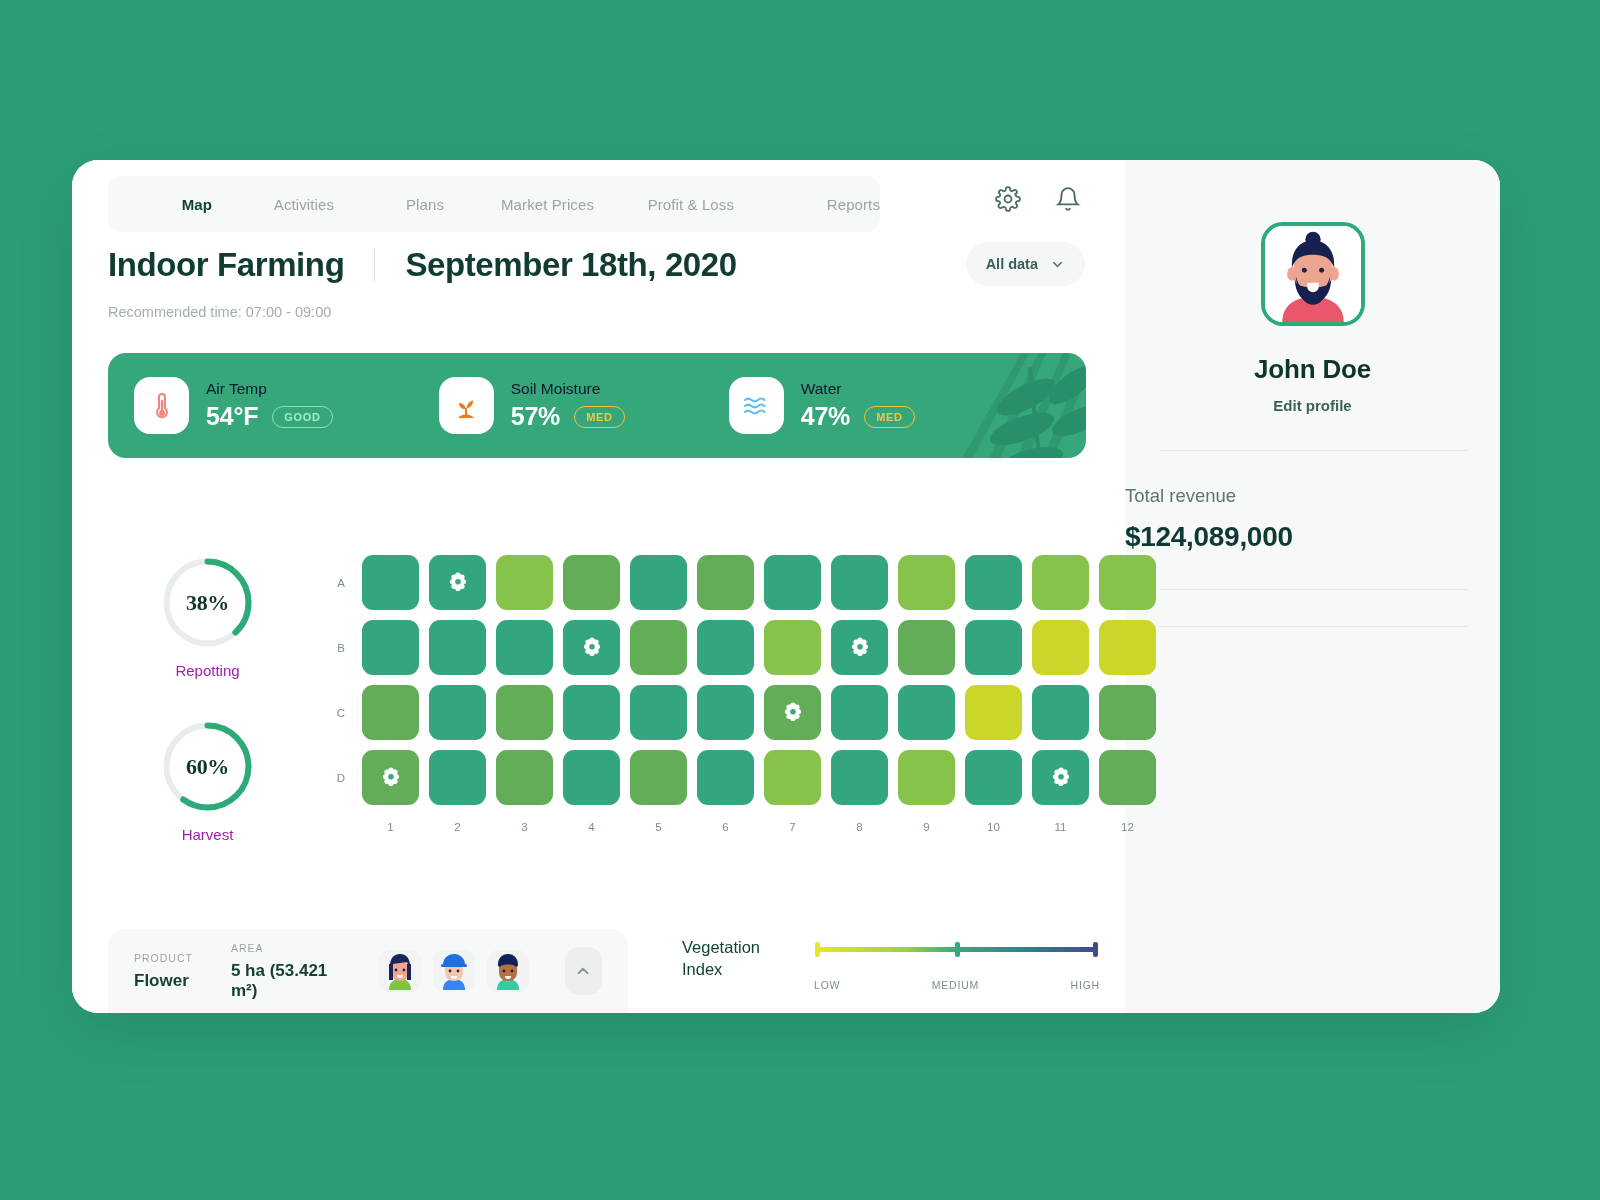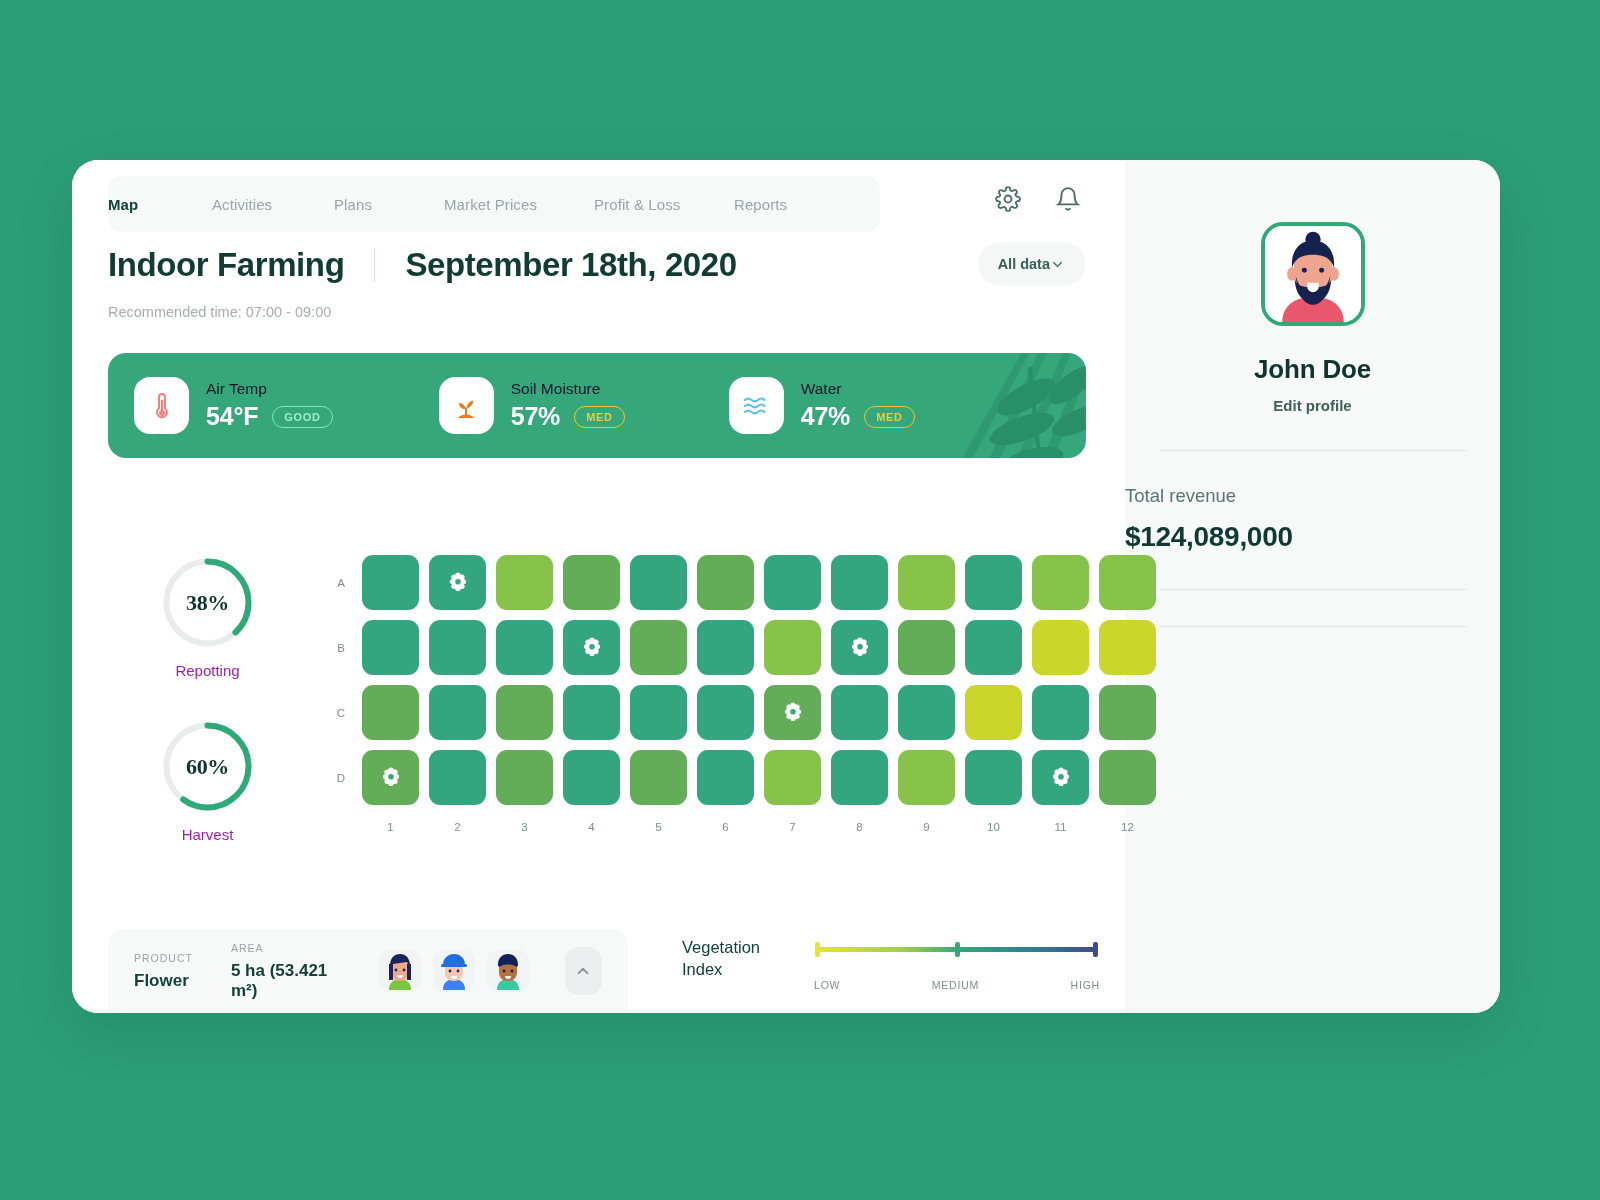--- a/index.html
+++ b/index.html
@@ -23,40 +23,40 @@
   .main { width: 1053px; position: relative; background:#fff; }
 
   .navbar {
     position:absolute; left:36px; top:16px;
     width:772px; height:56px;
     background:#f7f8f8; border-radius:14px;
     display:flex; align-items:center;
   }
   .nav-item {
     font-size:15px; color:#9aa6a5; letter-spacing:.1px;
-    text-align:left; cursor:pointer; user-select:none;
+    text-align:right; cursor:pointer; user-select:none;
   }
   .nav-item.active { color:#11423a; font-weight:bold; }
   .nav-w1{width:104px}.nav-w2{width:122px}.nav-w3{width:110px}
   .nav-w4{width:150px}.nav-w5{width:140px}.nav-w6{width:146px}
 
   .top-icons { position:absolute; right:40px; top:22px; display:flex; gap:26px; }
   .top-icon { width:34px;height:34px; display:flex;align-items:center;justify-content:center; cursor:pointer;}
 
   .page-head { position:absolute; left:36px; top:86px; display:flex; align-items:center; }
   .page-title { font-size:33px; font-weight:bold; color:#113b33; letter-spacing:-.4px;}
   .title-sep { width:1px; height:34px; background:#d9dede; margin:0 30px; }
   .page-date { font-size:33px; font-weight:bold; color:#113b33; letter-spacing:-.4px;}
   .rec-time { position:absolute; left:36px; top:144px; font-size:14.5px; color:#a4aeae; }
 
   .alldata {
     position:absolute; right:40px; top:82px;
     background:#f5f7f7; border-radius:22px;
     height:44px; padding:0 20px;
-    display:flex; align-items:center; cursor:pointer;
+    display:flex; align-items:center; gap:12px; cursor:pointer;
   }
   .alldata-label{font-size:14.5px;font-weight:bold;color:#3c5f59;}
 
   
   .stats-bar {
     position:absolute; left:36px; top:193px;
     width:978px; height:105px;
     background:#36a67b; border-radius:18px;
     overflow:hidden;
   }

